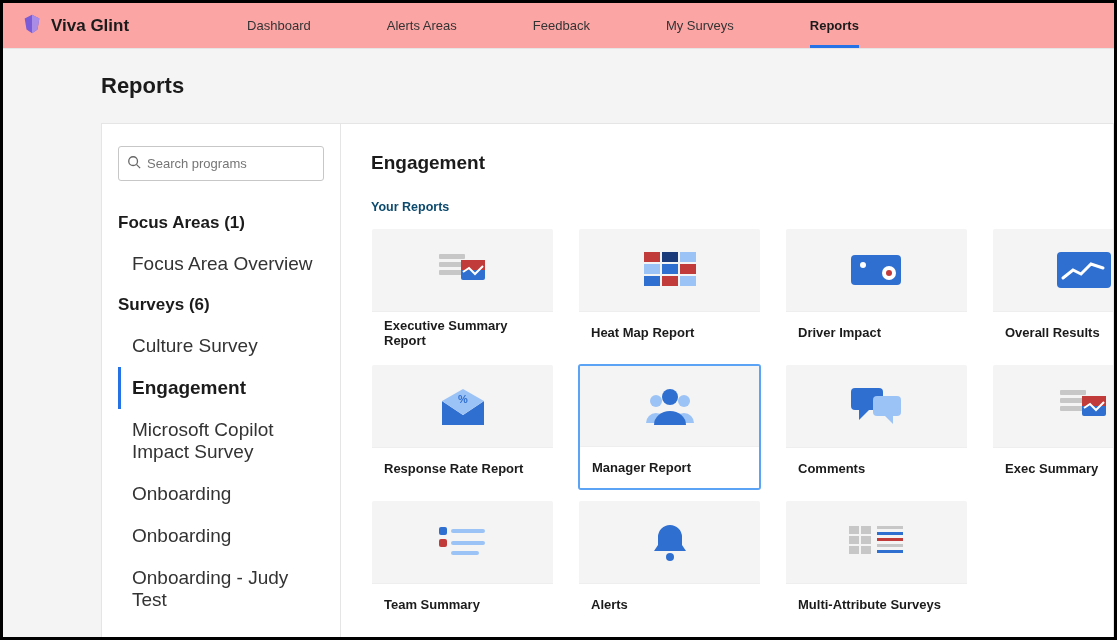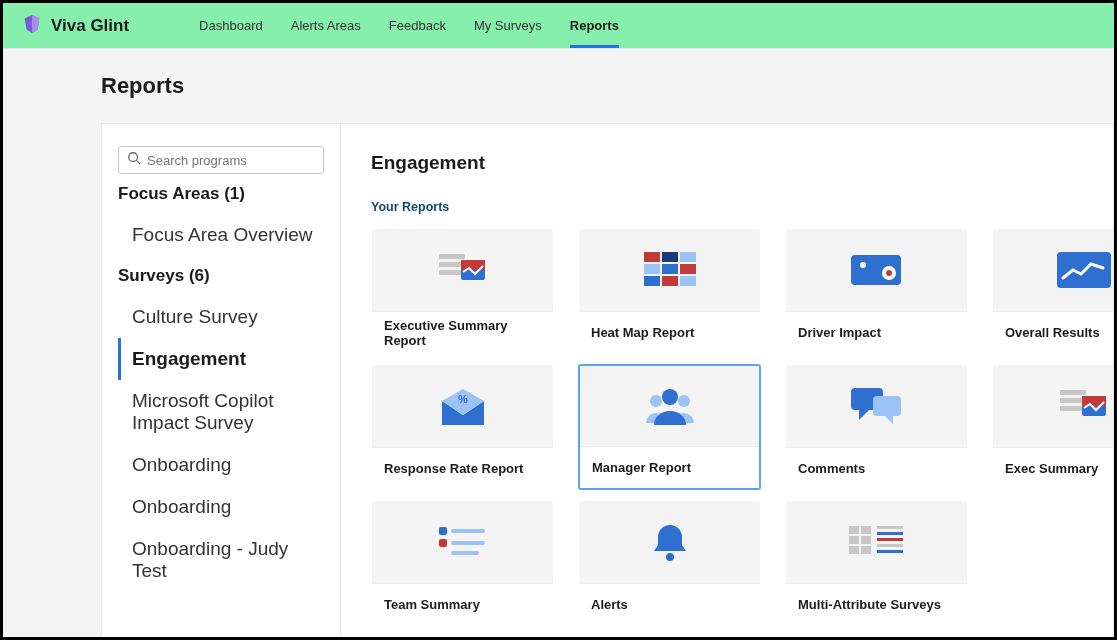--- a/index.html
+++ b/index.html
@@ -10,21 +10,21 @@
     height: 640px;
     overflow: hidden;
     border: 3px solid #000;
   }
   .topbar {
     display: flex;
     align-items: center;
     height: 46px;
     padding: 0 18px;
     border-bottom: 1px solid #e5e5e5;
-    background: #86efac;
+    background: #fca5a5;
   }
   .logo-wrap {
     display: flex;
     align-items: center;
     gap: 8px;
     margin-right: 70px;
   }
   .logo-mark {
     width: 22px;
     height: 22px;
@@ -37,20 +37,21 @@
   .nav {
     display: flex;
     gap: 28px;
   }
   .nav-item {
     font-size: 13px;
     color: #333;
     padding: 14px 0 12px 0;
     cursor: pointer;
     border-bottom: 2px solid transparent;
+    margin-left: 48px;
   }
   .nav-item.active {
     font-weight: 600;
     border-bottom: 3px solid #2572e6;
     color: #1b1b1b;
   }
 
   .page {
     background: #f4f4f4;
     height: calc(100% - 46px);
@@ -76,22 +77,23 @@
     border: 1px solid #e5e5e5;
     border-right: 1px solid #e5e5e5;
     padding: 22px 16px 24px 16px;
     min-height: 520px;
   }
   .search-box {
     display: flex;
     align-items: center;
     border: 1px solid #c7c7c7;
     border-radius: 3px;
-    height: 28px;
+    height: 35px;
     padding: 0 8px;
+    margin-bottom: 22px;
   }
   .search-box input {
     border: none;
     outline: none;
     width: 100%;
     font-size: 13px;
     color: #555;
     margin-left: 6px;
     background: transparent;
   }

